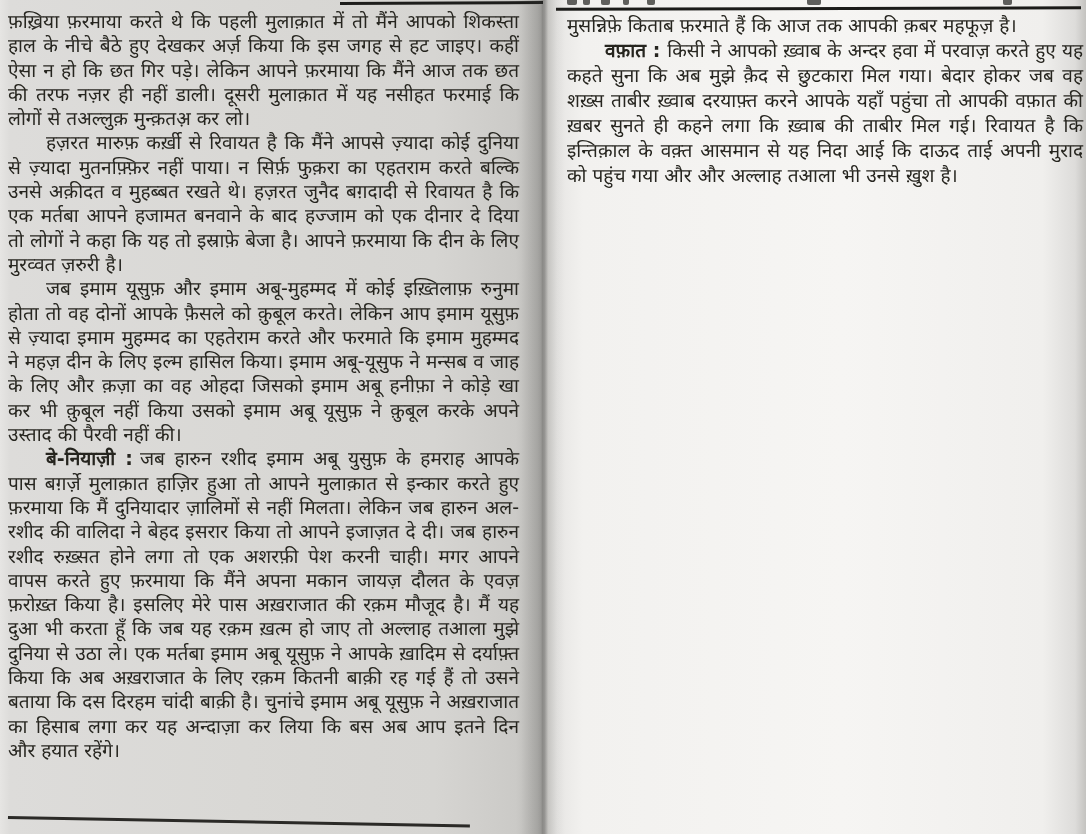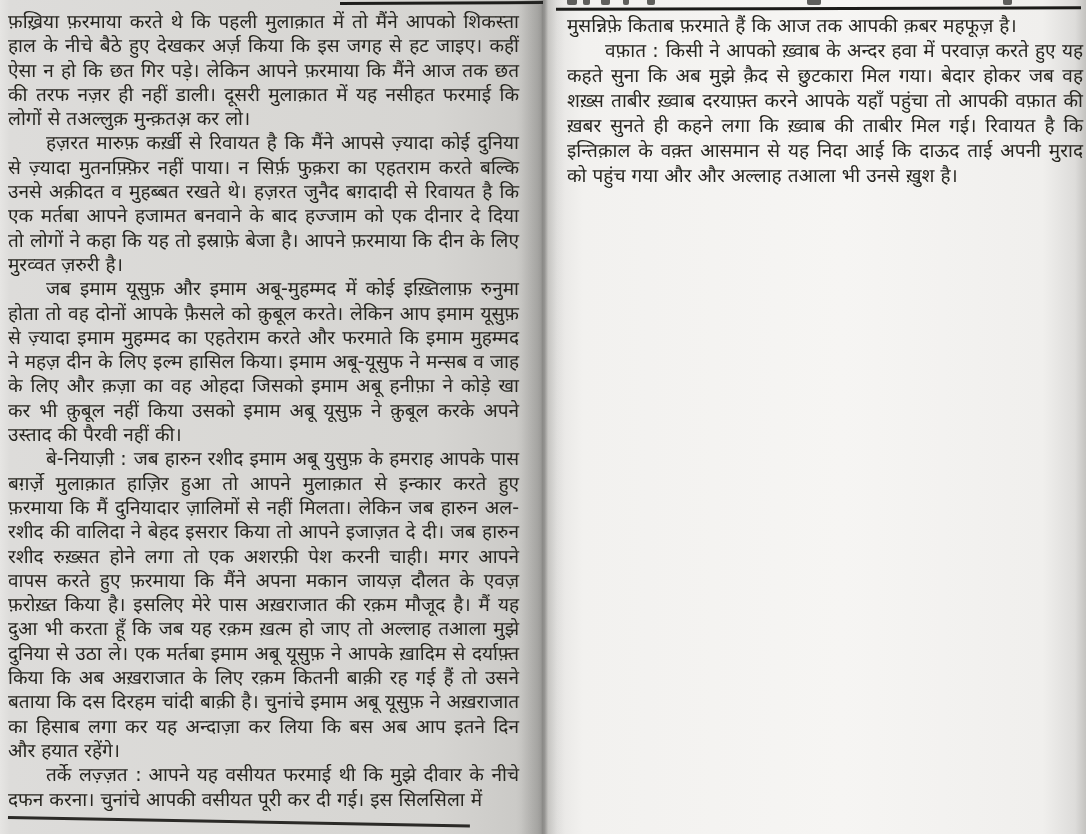--- a/index.html
+++ b/index.html
@@ -29,21 +29,21 @@
       #b9b8b5 0px,#d4d3d0 5px,#e7e6e4 14px,#f2f1ef 40px,
       #f6f5f3 55%,#f0efed 92%,#dddcda 98%,#c4c3c0 100%);
   }
   .page-right .text-col{
     position:absolute;left:24px;top:13px;width:516px;
     font-size:19px;line-height:25px;text-align:justify;
   }
   
   p.para{margin:0;}
   p.indent{text-indent:38px;}
-  .lead{font-weight:normal;margin-right:7px;}
+  .lead{font-weight:bold;margin-right:7px;}
   
   .toprule-left{
     position:absolute;top:1px;left:340px;right:0;height:3px;
     background:#1d1d1b;transform:rotate(-0.25deg);transform-origin:100% 0;
   }
   .toprule-right{
     position:absolute;top:7px;left:13px;right:5px;height:3px;
     background:#1b1b19;transform:rotate(-0.15deg);
   }
   .header-remnant{
@@ -67,21 +67,20 @@
 
 <div class="book">
 
   <div class="page-left">
     <div class="toprule-left"></div>
     <div class="text-col">
       <p class="para">फ़ख़्रिया फ़रमाया करते थे कि पहली मुलाक़ात में तो मैंने आपको शिकस्ता हाल के नीचे बैठे हुए देखकर अर्ज़ किया कि इस जगह से हट जाइए। कहीं ऐसा न हो कि छत गिर पड़े। लेकिन आपने फ़रमाया कि मैंने आज तक छत की तरफ नज़र ही नहीं डाली। दूसरी मुलाक़ात में यह नसीहत फरमाई कि लोगों से तअल्लुक़ मुन्क़तअ़ कर लो।</p>
       <p class="para indent">हज़रत मारुफ़ कर्ख़ी से रिवायत है कि मैंने आपसे ज़्यादा कोई दुनिया से ज़्यादा मुतनफ़्फ़िर नहीं पाया। न सिर्फ़ फुक़रा का एहतराम करते बल्कि उनसे अक़ीदत व मुहब्बत रखते थे। हज़रत जुनैद बग़दादी से रिवायत है कि एक मर्तबा आपने हजामत बनवाने के बाद हज्जाम को एक दीनार दे दिया तो लोगों ने कहा कि यह तो इस्राफ़े बेजा है। आपने फ़रमाया कि दीन के लिए मुरव्वत ज़रुरी है।</p>
       <p class="para indent">जब इमाम यूसुफ़ और इमाम अबू-मुहम्मद में कोई इख़्तिलाफ़ रुनुमा होता तो वह दोनों आपके फ़ैसले को क़ुबूल करते। लेकिन आप इमाम यूसुफ़ से ज़्यादा इमाम मुहम्मद का एहतेराम करते और फरमाते कि इमाम मुहम्मद ने महज़ दीन के लिए इल्म हासिल किया। इमाम अबू-यूसुफ ने मन्सब व जाह के लिए और क़ज़ा का वह ओहदा जिसको इमाम अबू हनीफ़ा ने कोड़े खा कर भी क़ुबूल नहीं किया उसको इमाम अबू यूसुफ़ ने क़ुबूल करके अपने उस्ताद की पैरवी नहीं की।</p>
       <p class="para indent"><span class="lead">बे-नियाज़ी :</span><span>जब हारुन रशीद इमाम अबू युसुफ़ के हमराह आपके पास बग़र्ज़े मुलाक़ात हाज़िर हुआ तो आपने मुलाक़ात से इन्कार करते हुए फ़रमाया कि मैं दुनियादार ज़ालिमों से नहीं मिलता। लेकिन जब हारुन अल-रशीद की वालिदा ने बेहद इसरार किया तो आपने इजाज़त दे दी। जब हारुन रशीद रुख़्सत होने लगा तो एक अशरफ़ी पेश करनी चाही। मगर आपने वापस करते हुए फ़रमाया कि मैंने अपना मकान जायज़ दौलत के एवज़ फ़रोख़्त किया है। इसलिए मेरे पास अख़राजात की रक़म मौजूद है। मैं यह दुआ भी करता हूँ कि जब यह रक़म ख़त्म हो जाए तो अल्लाह तआला मुझे दुनिया से उठा ले। एक मर्तबा इमाम अबू यूसुफ़ ने आपके ख़ादिम से दर्याफ़्त किया कि अब अख़राजात के लिए रक़म कितनी बाक़ी रह गई हैं तो उसने बताया कि दस दिरहम चांदी बाक़ी है। चुनांचे इमाम अबू यूसुफ़ ने अख़राजात का हिसाब लगा कर यह अन्दाज़ा कर लिया कि बस अब आप इतने दिन और हयात रहेंगे।</span></p>
-      <p class="para indent"><span class="lead">तर्के लज़्ज़त :</span><span>आपने यह वसीयत फरमाई थी कि मुझे दीवार के नीचे दफन करना। चुनांचे आपकी वसीयत पूरी कर दी गई। इस सिलसिला में</span></p>
     </div>
     <div class="footnote-rule"></div>
   </div>
 
   <div class="page-right">
 
     <div class="header-remnant" style="left:24px;width:10px;"></div>
     <div class="header-remnant" style="left:40px;width:7px;"></div>
     <div class="header-remnant" style="left:58px;width:9px;"></div>
     <div class="header-remnant" style="left:80px;width:6px;"></div>

